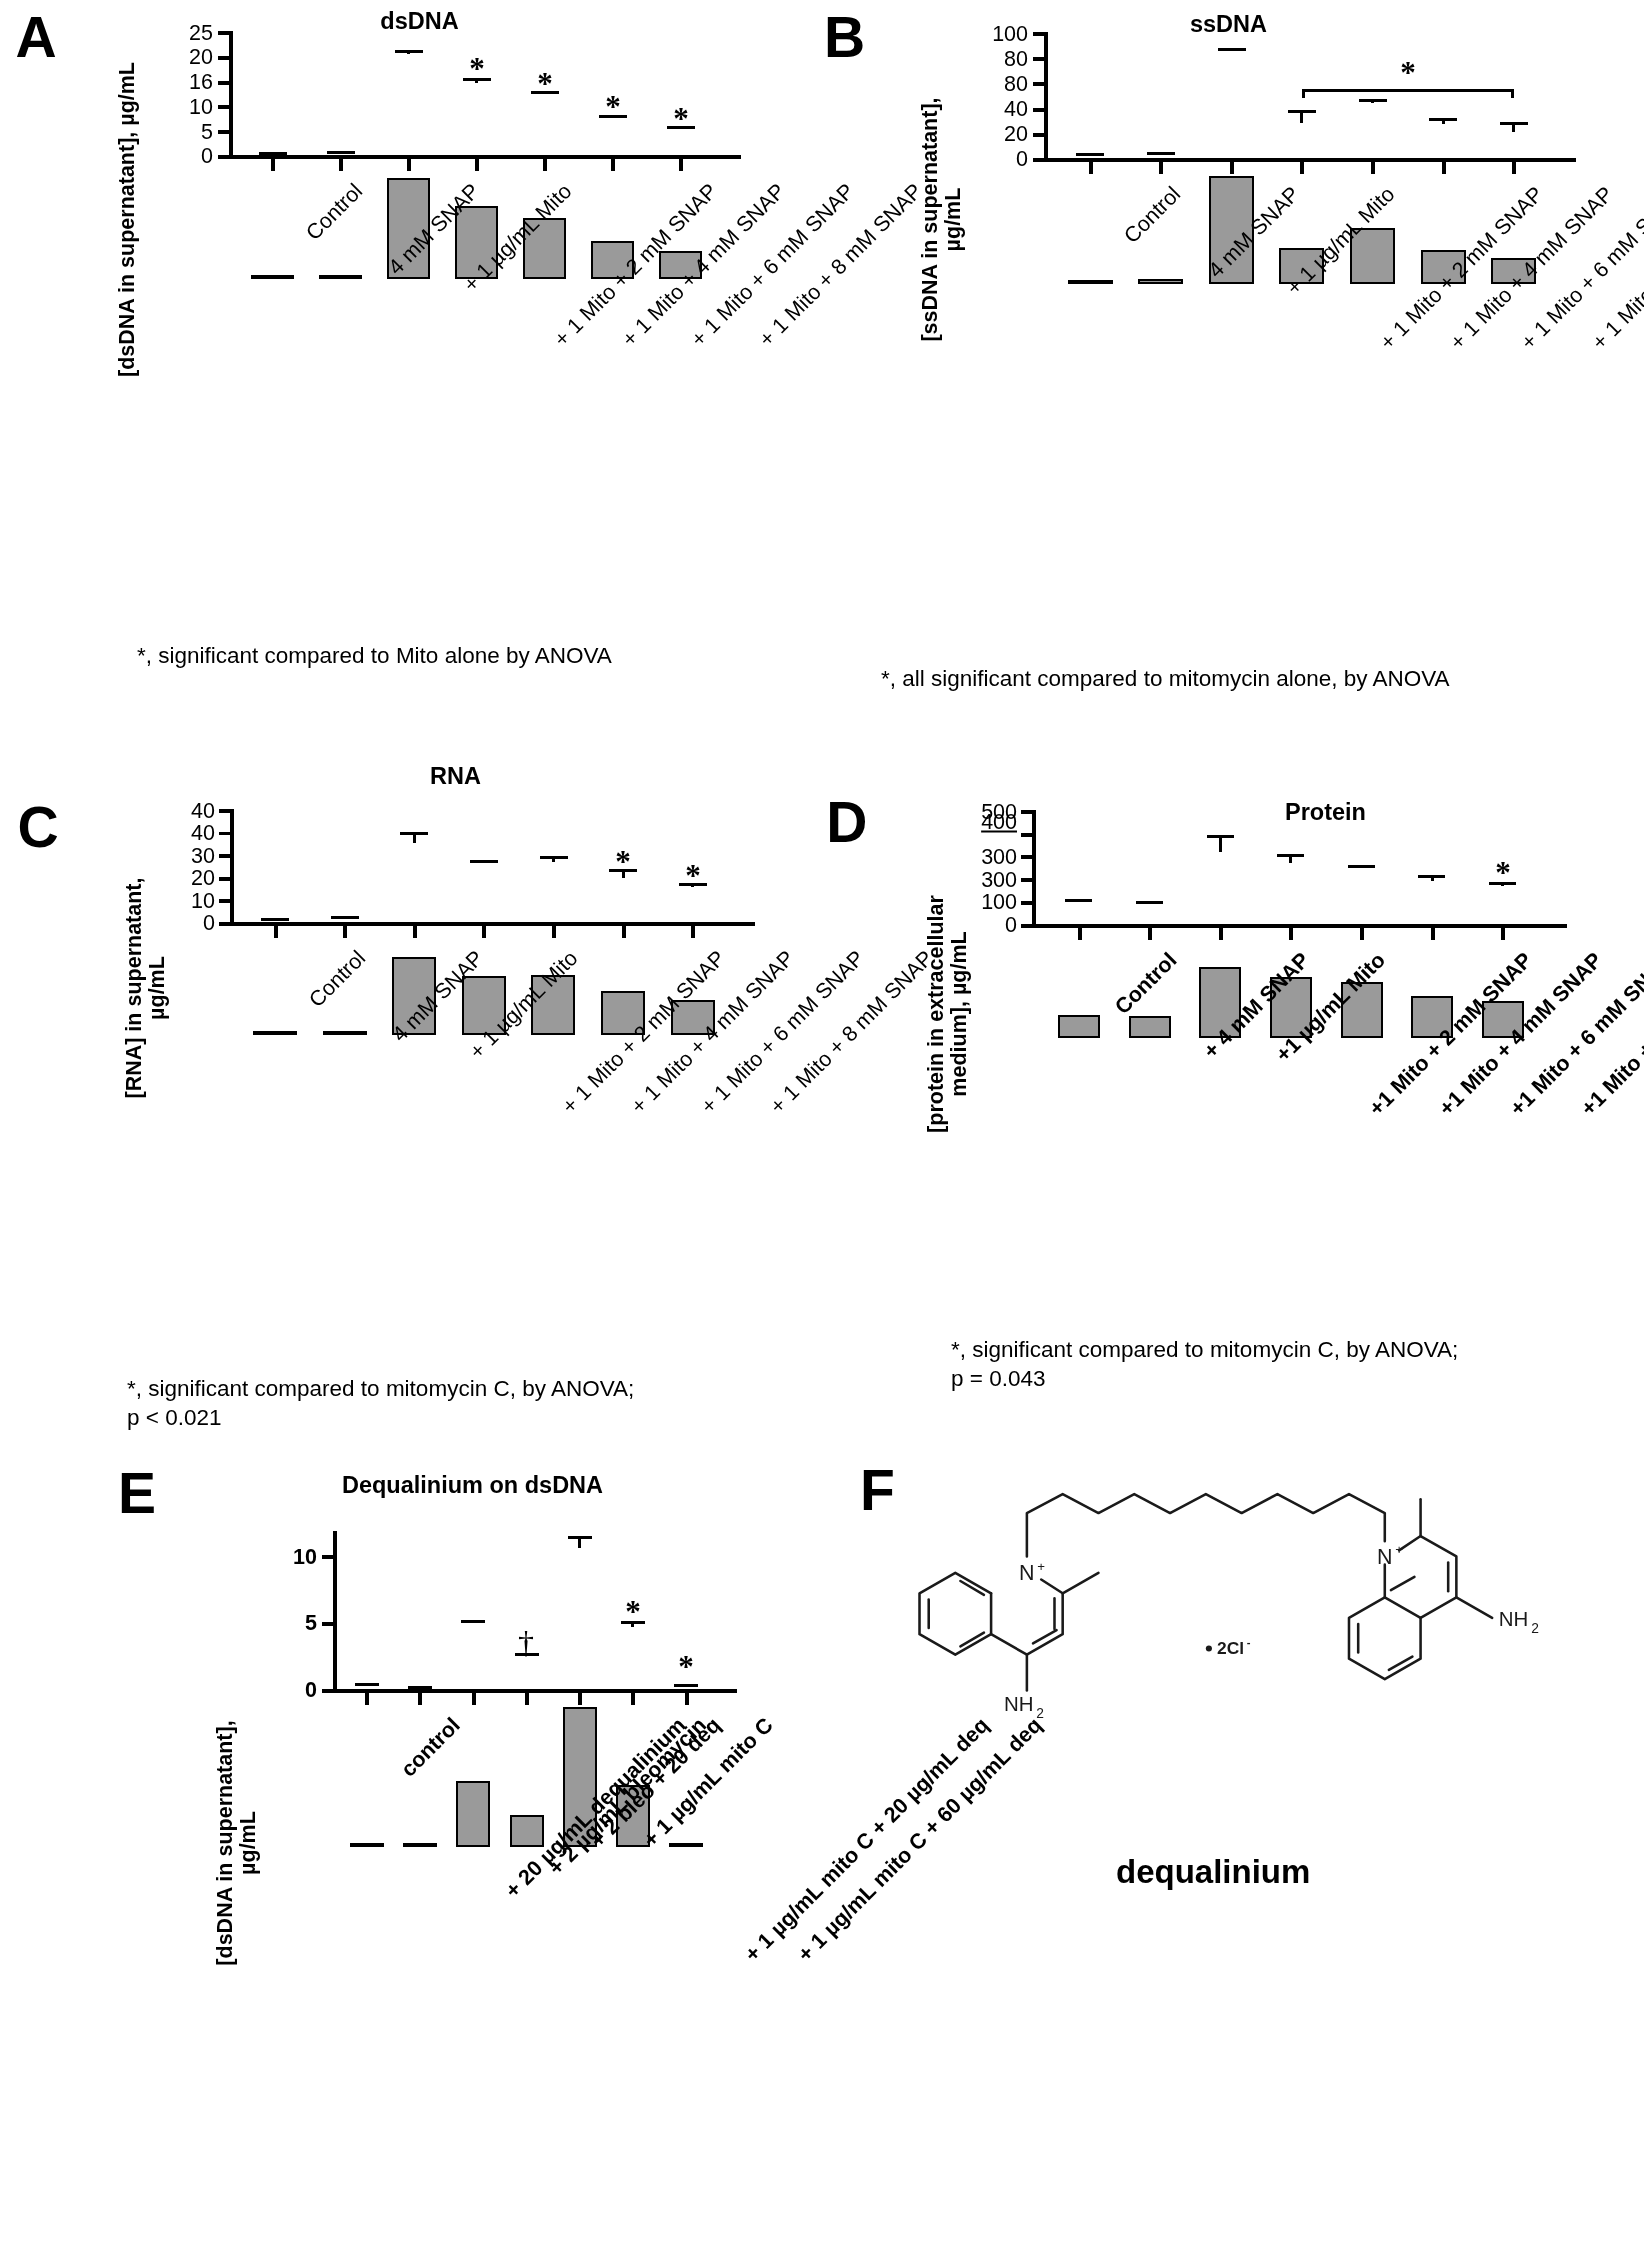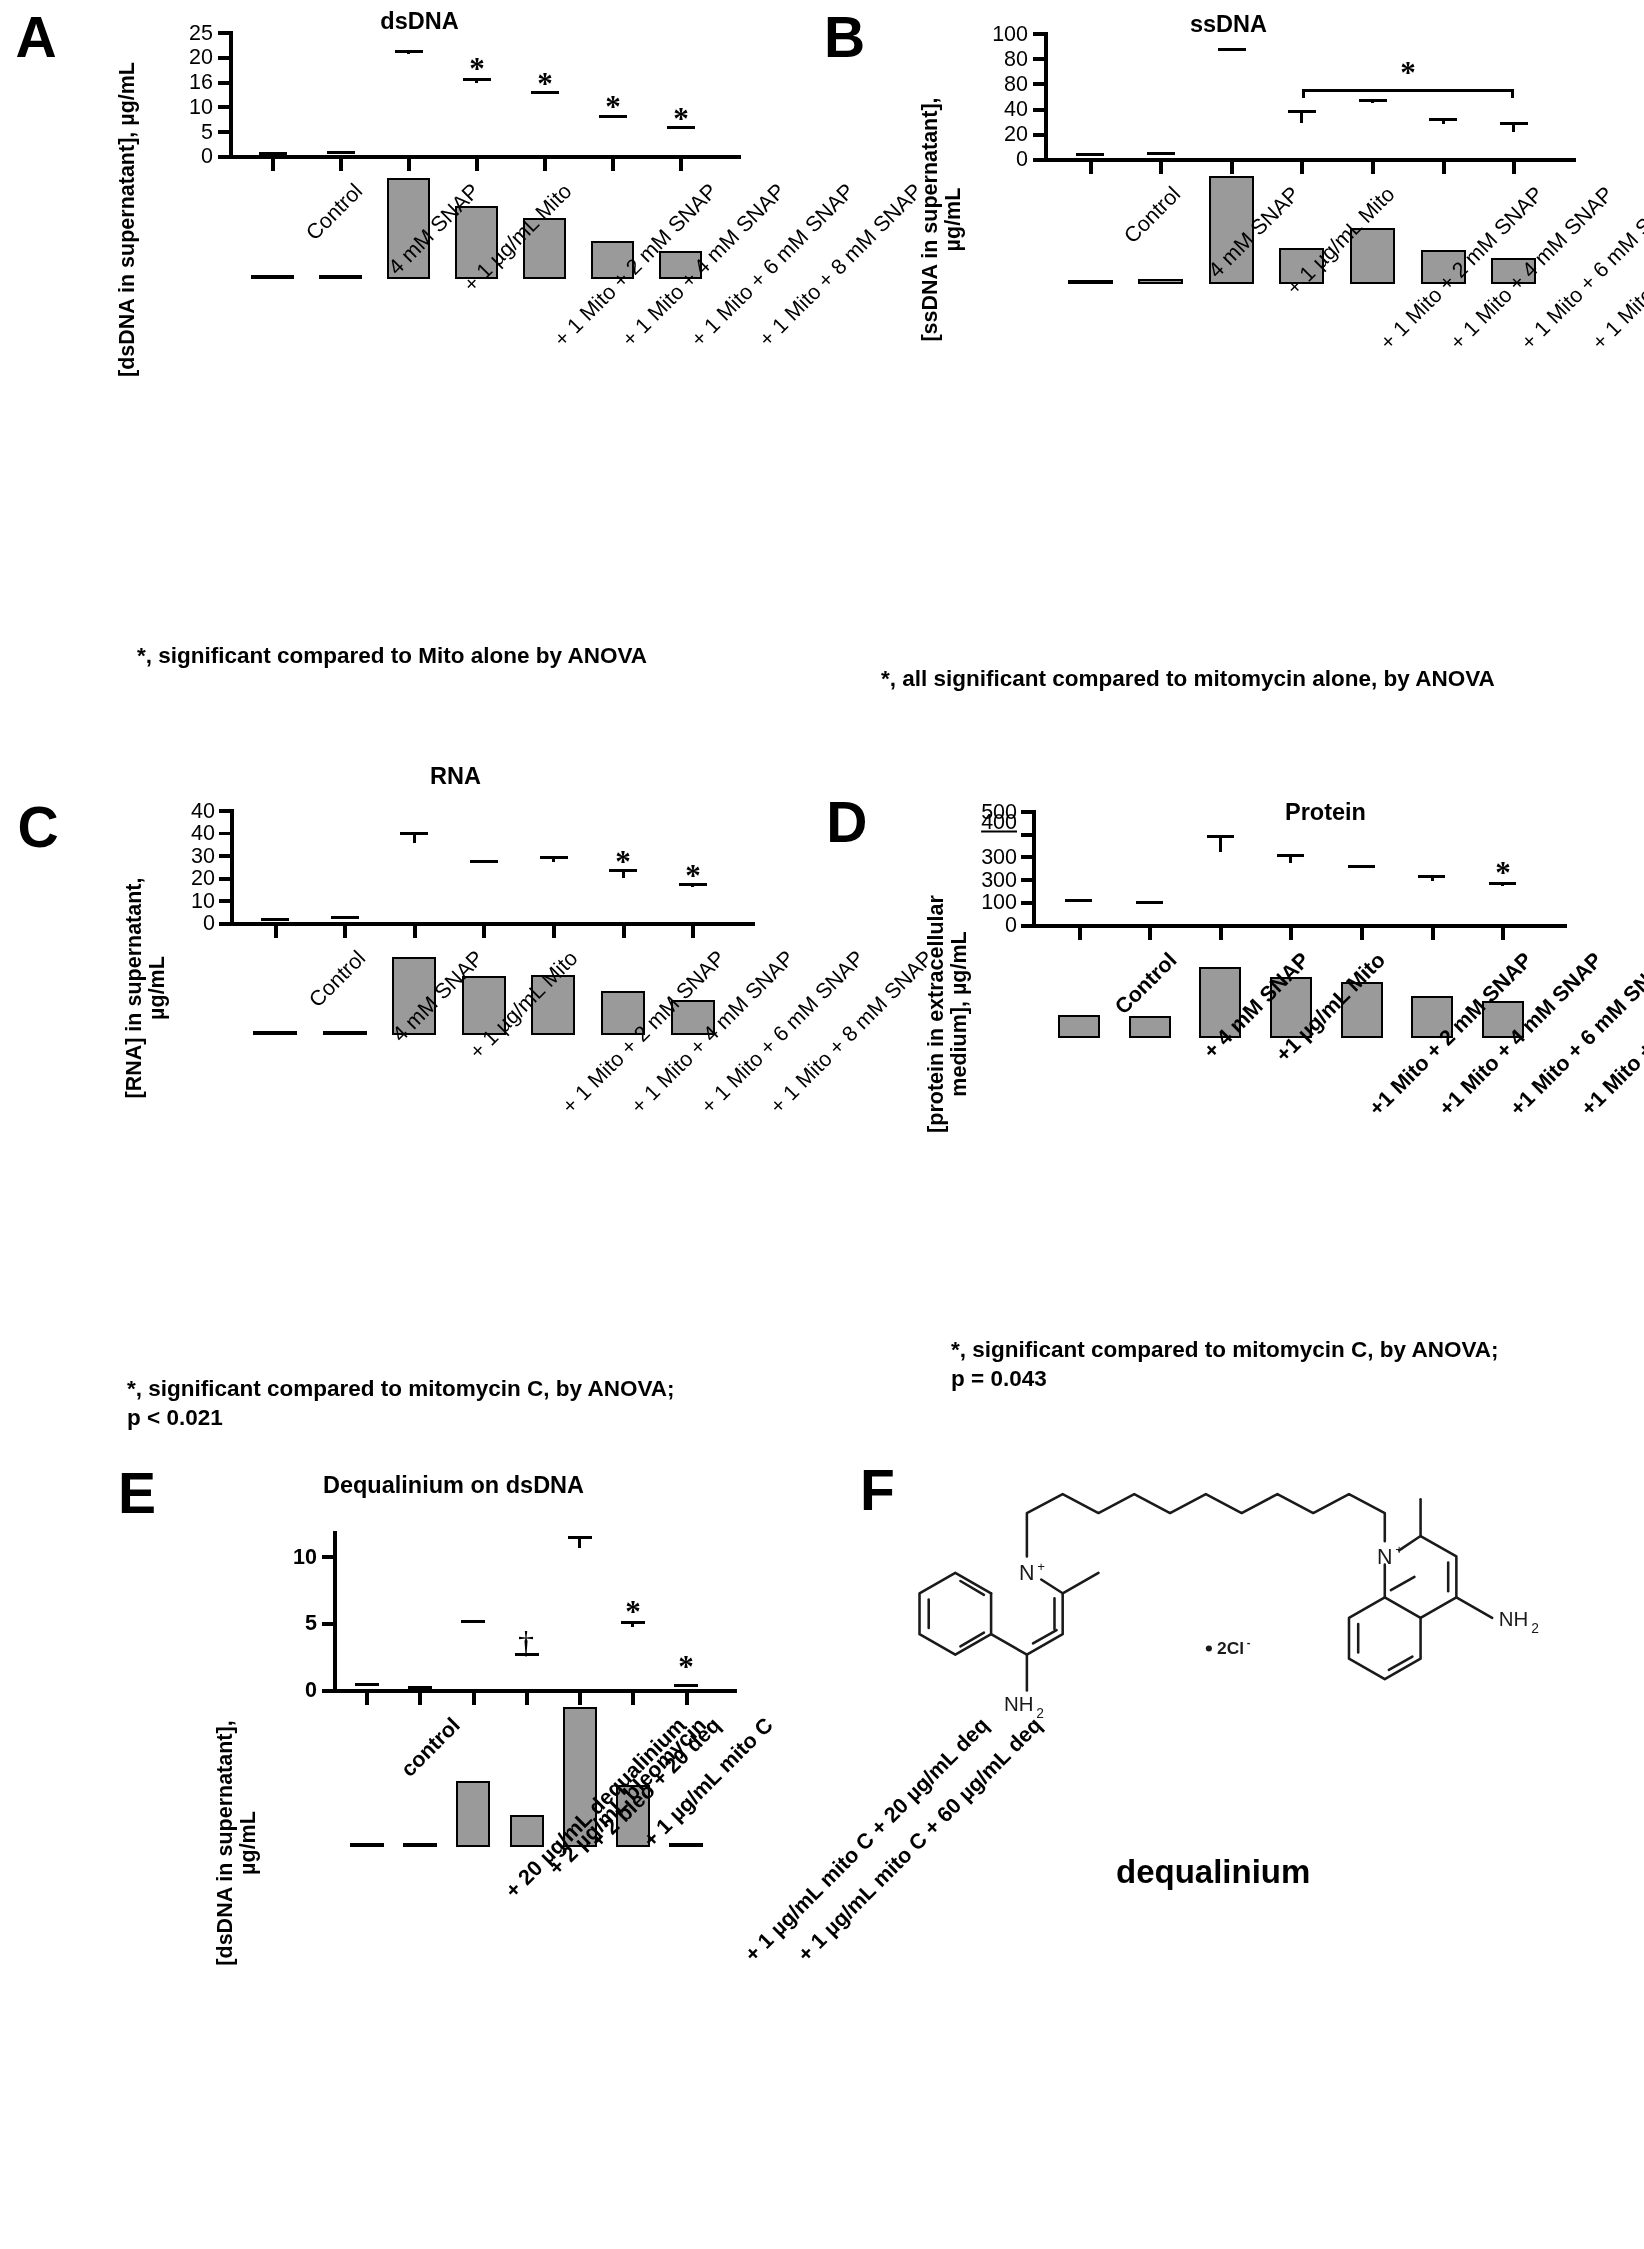--- a/index.html
+++ b/index.html
@@ -130,21 +130,20 @@
   
   .bracket-h { position: absolute; height: 3.1px; background: #000; }
   .bracket-v { position: absolute; width: 3.1px; background: #000; }
 
   
   .footnote {
     position: absolute;
     font-size: 22.5px;
     line-height: 1.28;
     white-space: pre-line;
-    font-weight: bold;
   }
 
   
   .struct-name {
     position: absolute;
     font-size: 33px;
     font-weight: bold;
     white-space: nowrap;
   }
 </style>
@@ -440,21 +439,21 @@
   </div>
 
   <div class="footnote" style="left:132px;top:619px;width:686px;">*, significant compared to mitomycin C, by ANOVA;
 p = 0.043</div>
 </div>
 
 <div class="panel" style="left:0;top:1459px;width:860px;height:791px;">
 
   <div class="panel-letter" style="left:118px;top:6.1px;">E</div>
 
-  <div class="chart-title" style="left:223px;top:13.3px;width:461px;">Dequalinium on dsDNA</div>
+  <div class="chart-title" style="left:242px;top:13.3px;width:461px;">Dequalinium on dsDNA</div>
 
   <div class="ylabel two-line" style="left:214px;top:604px;width:440px;"><span style="white-space:pre-line;">[dsDNA in supernatant],
 µg/mL</span></div>
 
   <div class="plot" style="left:333px;top:72px;width:404px;height:158px;">
     <div class="axis-v" style="top:0;height:158px;"></div>
     <div class="axis-h" style="top:158px;width:404px;"></div>
 
     <div class="tick" style="top:24px;"></div>
     <div class="tick-label" style="left:-67px;top:25.6px;width:51px;font-weight:bold;">10</div>

